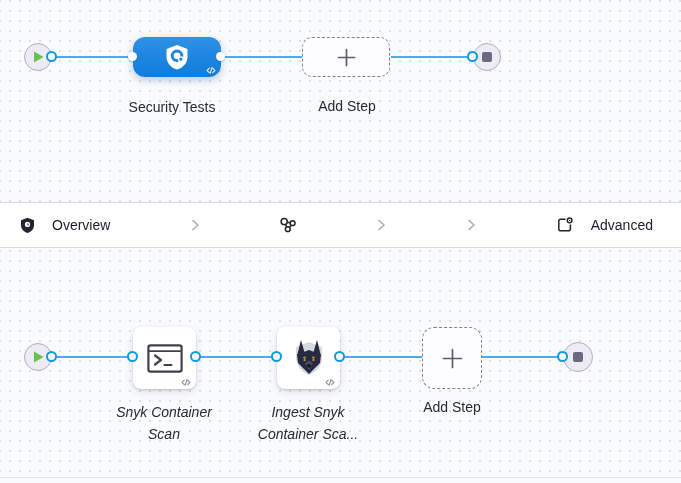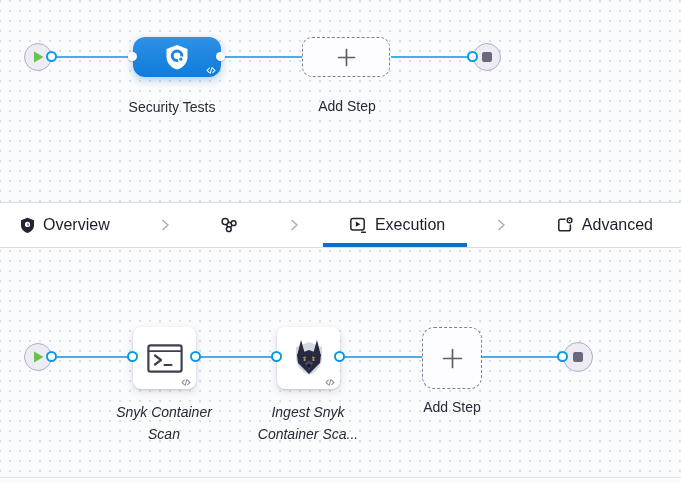--- a/index.html
+++ b/index.html
@@ -44,22 +44,22 @@
   .lbl.two { line-height:22px;font-style:italic; }
   .lbl-stage    { left:92px;  top:100px; width:160px; }
   .lbl-addstage { left:287px; top:99px;  width:120px; }
   .lbl-step1    { left:108px; top:401px; width:112px; }
   .lbl-step2    { left:252px; top:401px; width:112px; }
   .lbl-addstep  { left:392px; top:400px; width:120px; }
   
   .tabbar { position:absolute; left:0; top:202px; width:681px; height:46px; background:#fff;
     border-top:1px solid #d9dce5; border-bottom:1px solid #d9dce5; z-index:5;
     display:flex; align-items:center; justify-content:space-between; padding:0 28px 0 20px; }
-  .tab { display:flex; align-items:center; gap:8px; height:100%; position:relative;
-         font-size:16px; color:#1c1d2b; cursor:pointer; white-space:nowrap; }
+  .tab { display:flex; align-items:center; gap:17px; height:100%; position:relative;
+         font-size:14px; color:#1c1d2b; cursor:pointer; white-space:nowrap; }
   .tab.active::after { content:""; position:absolute; left:-26px; right:-22px; bottom:0;
                        height:4px; background:var(--accent,#0b6ed0); }
   .sep { display:flex; align-items:center; }
   .ticon { display:flex; align-items:center; line-height:0; }
   
   .bottom-divider { position:absolute; left:0; top:477px; width:681px; height:1px; background:#e0e3ea; z-index:5; }
   .bottom-strip   { position:absolute; left:0; top:478px; width:681px; height:5px; background:#fafbfd; z-index:5; }
 </style>
 </head>
 <body>
@@ -137,30 +137,20 @@
           <circle cx="8.8" cy="13.2" r="2.4"></circle>
           <path d="M8.2 6.1 L11.3 6.9 M6.4 8.3 L7.9 11.1 M12.4 9.1 L10.2 11.5"></path>
         </svg>
       </span>
     </div>
     <span class="sep">
       <svg width="12" height="12" viewBox="0 0 12 12">
           <path d="M4 1.5 L9 6 L4 10.5" stroke="#a7aec6" stroke-width="1.6" fill="none" stroke-linecap="round" stroke-linejoin="round"></path>
         </svg>
     </span>
-    <div class="tab active">
-      <span class="ticon">
-        <svg width="18" height="18" viewBox="0 0 18 18" fill="none" stroke="#23242f" stroke-width="1.5">
-          <rect x="1.8" y="2.5" width="13.4" height="11.4" rx="2.2"></rect>
-          <polygon points="6.8,5.6 11.4,8.2 6.8,10.8" fill="#23242f" stroke="none"></polygon>
-          <path d="M12.6 16.2 H16.4" stroke-linecap="round"></path>
-        </svg>
-      </span>
-      <span>Execution</span>
-    </div>
     <span class="sep">
       <svg width="12" height="12" viewBox="0 0 12 12">
           <path d="M4 1.5 L9 6 L4 10.5" stroke="#a7aec6" stroke-width="1.6" fill="none" stroke-linecap="round" stroke-linejoin="round"></path>
         </svg>
     </span>
     <div class="tab">
       <span class="ticon">
         <svg width="18" height="18" viewBox="0 0 18 18" fill="none" stroke="#23242f" stroke-width="1.5">
           <path d="M9.5 3.2 H4.6 A1.8 1.8 0 0 0 2.8 5 V13 A1.8 1.8 0 0 0 4.6 14.8 H12.6 A1.8 1.8 0 0 0 14.4 13 V8.6"></path>
           <circle cx="13.6" cy="4.4" r="2.3"></circle>

